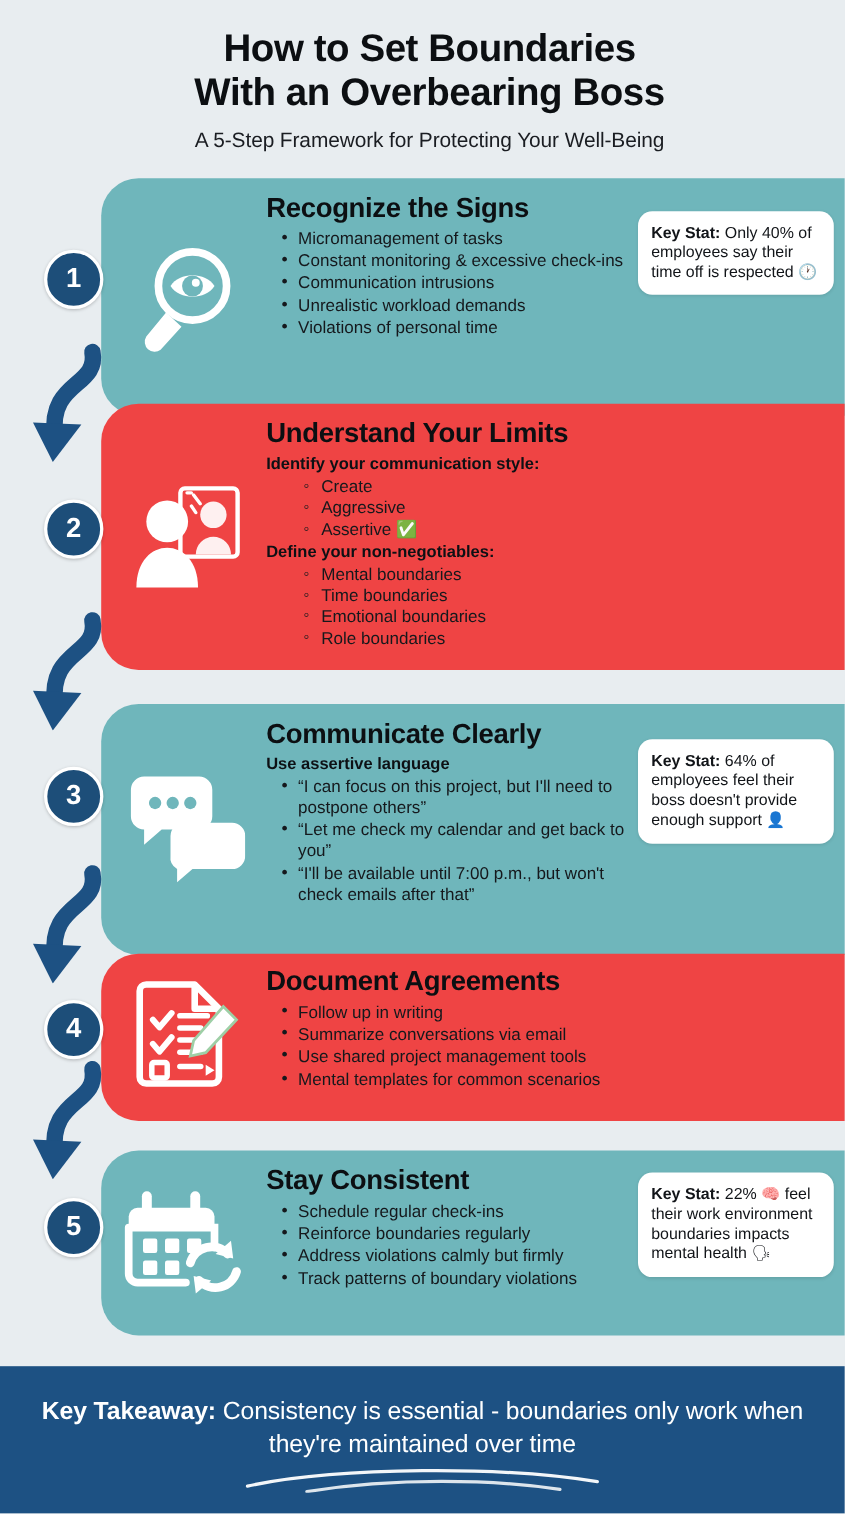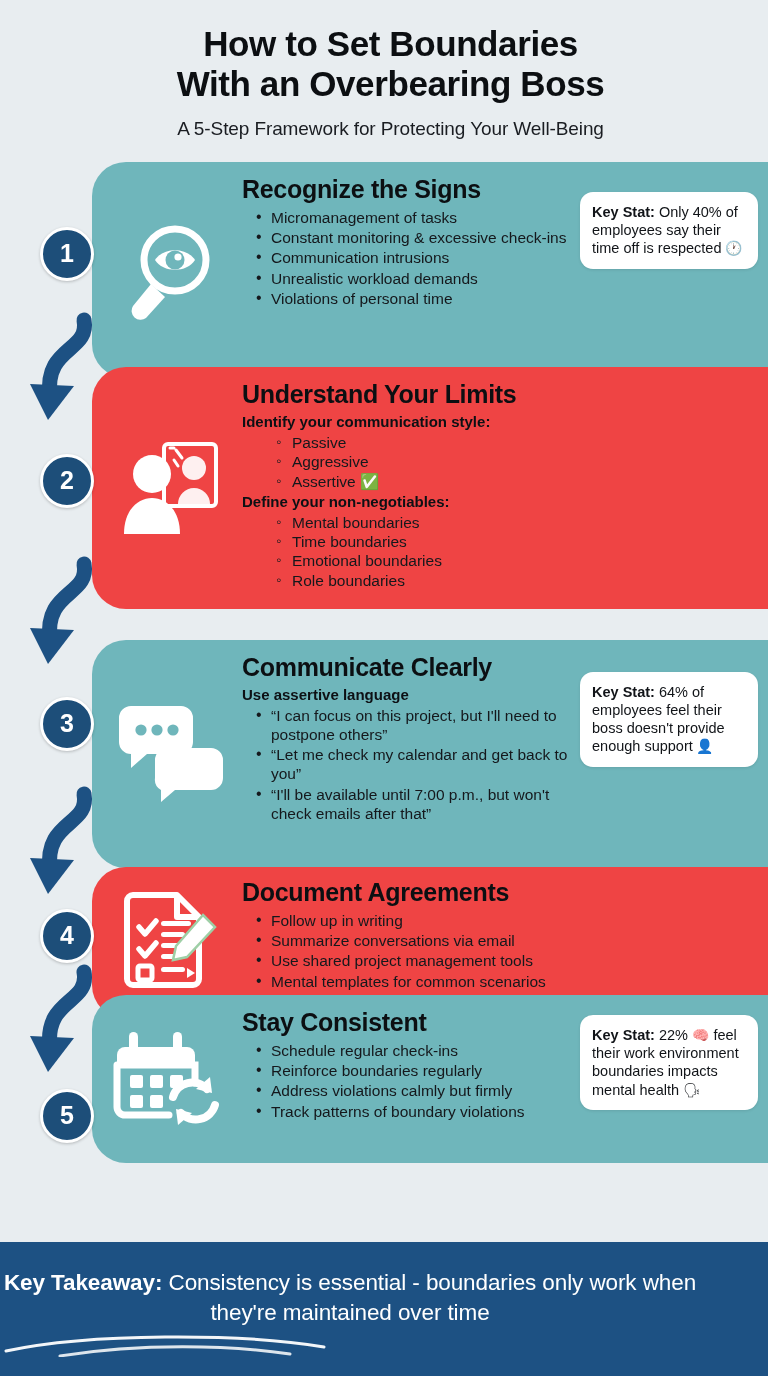--- a/index.html
+++ b/index.html
@@ -56,21 +56,21 @@
     padding: 10px 0 10px 0;
   }
   .step.teal  { background: #6fb6bb; }
   .step.green { background: #ef4444; }
 
   
   .step-1 { top: 0px;    height: 216px; }
   .step-2 { top: 205px;  height: 242px; }
   .step-3 { top: 478px;  height: 228px; }
   .step-4 { top: 705px;  height: 152px; }
-  .step-5 { top: 833px;  height: 168px; }
+  .step-5 { top: 884px;  height: 168px; }
 
   
   .step-icon {
     width: 150px;
     min-width: 150px;
     display: flex;
     align-items: center;
     justify-content: center;
     align-self: stretch;
   }
@@ -207,21 +207,21 @@
   .footer {
     position: absolute;
     left: 0;
     right: 0;
     bottom: 0;
     height: 134px;
     background: #1d5183;
     color: #ffffff;
     display: flex;
     flex-direction: column;
-    align-items: flex-start;
+    align-items: center;
     justify-content: flex-start;
     padding-top: 26px;
     text-align: center;
   }
   .footer .takeaway {
     font-size: 22.5px;
     line-height: 1.32;
     max-width: 700px;
     letter-spacing: -0.1px;
   }
@@ -280,21 +280,21 @@
 
         <circle cx="40" cy="38" r="19" fill="#ffffff"></circle>
         <path d="M12 98 C12 74, 26 62, 40 62 C54 62, 68 74, 68 98 Z" fill="#ffffff"></path>
       </svg>
     </div>
     <div class="step-body">
       <div class="step-text">
         <div class="step-title">Understand Your Limits</div>
         <div class="sub-head">Identify your communication style:</div>
         <ul class="subbullets">
-          <li>Passive</li>
+          <li>Create</li>
           <li>Aggressive</li>
           <li>Assertive ✅</li>
         </ul>
         <div class="sub-head">Define your non-negotiables:</div>
         <ul class="subbullets">
           <li>Mental boundaries</li>
           <li>Time boundaries</li>
           <li>Emotional boundaries</li>
           <li>Role boundaries</li>
         </ul>

